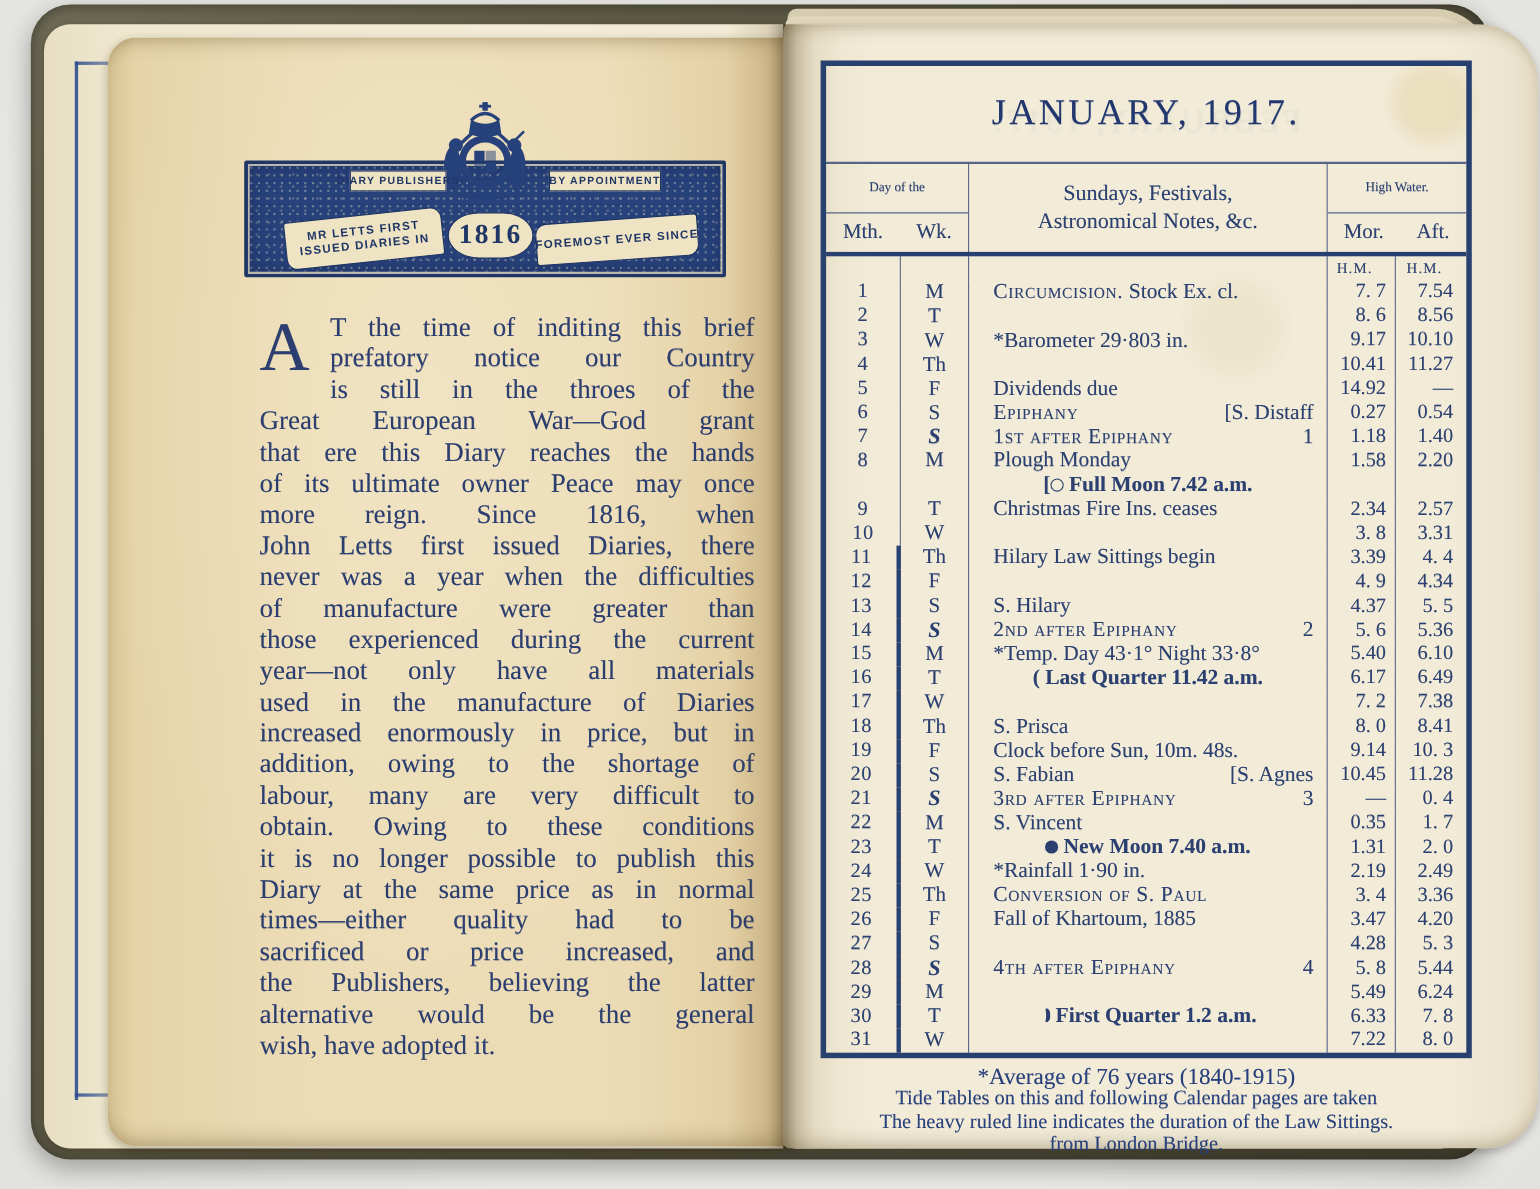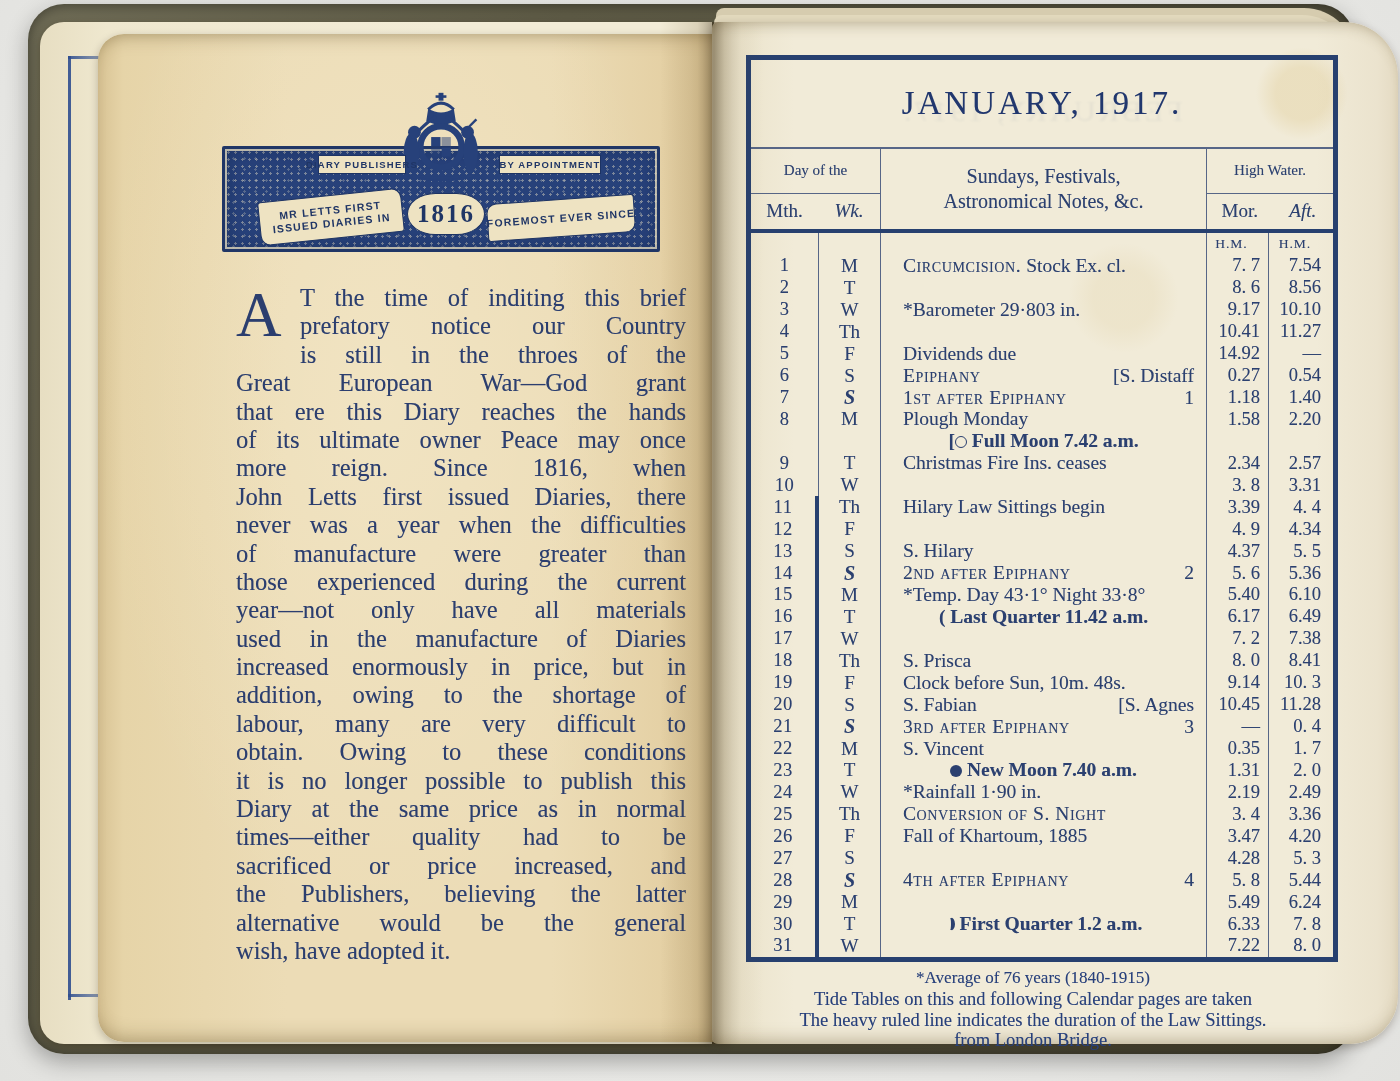--- a/index.html
+++ b/index.html
@@ -89,25 +89,25 @@
     text-shadow:.2px .2px 0 rgba(43,64,112,.3);}
   .f-title{height:96px;position:relative;display:flex;align-items:center;justify-content:center;}
   .cal-title{font-size:33px;letter-spacing:3px;color:#21376e;}
   .ghost-title{position:absolute;left:0;right:0;top:34px;text-align:center;font-size:30px;
     letter-spacing:3px;color:var(--ink);opacity:.055;transform:scaleX(-1);filter:blur(1px);}
   .thead{height:91px;border-top:2px solid var(--rule);display:flex;box-sizing:border-box;}
   .th-day{width:130px;border-right:1.5px solid var(--rule);box-sizing:border-box;display:flex;flex-direction:column;}
   .th-notes{flex:1;border-right:1.5px solid var(--rule);box-sizing:border-box;
     display:flex;flex-direction:column;align-items:center;justify-content:center;line-height:25px;font-size:20px;}
   .th-hw{width:126px;display:flex;flex-direction:column;box-sizing:border-box;}
-  .th-top{height:44px;display:flex;align-items:center;justify-content:center;font-size:15px;}
+  .th-top{height:44px;display:flex;align-items:center;justify-content:center;font-size:12px;}
   .th-subrule{height:0;border-bottom:1.2px solid var(--rule);}
   .th-bot{flex:1;display:flex;align-items:center;font-size:19px;}
   .th-bot .cell-a{width:52%;text-align:center;}
-  .th-bot .cell-b{width:48%;text-align:center;font-style:italic;}
+  .th-bot .cell-b{width:48%;text-align:center;}
   .tbody{flex:1;border-top:4px solid var(--frame);display:flex;flex-direction:column;font-size:19.5px;}
   .crow{flex:1;display:flex;align-items:center;min-height:0;}
   .crow>div{align-self:stretch;display:flex;align-items:center;box-sizing:border-box;}
   .c-mth{width:68px;justify-content:center;border-right:1.5px solid var(--rule);font-size:18.5px;letter-spacing:.5px;}
   .crow.law .c-mth{border-right:4.5px solid var(--frame);}
   .c-wk{width:62px;justify-content:center;border-right:1.5px solid var(--rule);font-size:19px;}
   .c-wk.sun{font-weight:700;font-style:italic;font-size:20px;}
   .c-note{flex:1;padding:0 8px 0 22px;border-right:1.5px solid var(--rule);overflow:hidden;white-space:nowrap;}
   .c-note.center{justify-content:center;padding:0;font-weight:bold;}
   .c-note .nr{margin-left:auto;padding-right:4px;}
@@ -118,21 +118,21 @@
   .sym{display:inline-block;vertical-align:-1px;}
   .sym.full-moon{width:12px;height:12px;border:1.8px solid currentColor;border-radius:50%;box-sizing:border-box;}
   .sym.new-moon{width:12px;height:12px;background:currentColor;border-radius:50%;}
   .sym.first-quarter{width:10px;height:14px;border:1.5px solid transparent;border-right:4.5px solid currentColor;
     border-radius:50%;box-sizing:border-box;}
 
   
   .footnotes{left:12px;top:946px;width:618px;text-align:center;color:#27407c;
     text-shadow:.2px .2px 0 rgba(43,64,112,.3);}
   .fn{font-size:18.5px;line-height:20.8px;}
-  .fn.first{font-size:17px;}
+  .fn.first{font-size:21px;}
 
   
   .crest svg{display:block;}
 </style>
 </head>
 <body>
 
 <div class="stage">
 
   <div class="abs cover"></div>
@@ -477,21 +477,21 @@
             <div class="c-note">
               <span class="nl"><span>*Rainfall 1·90 in.</span></span>
             </div>
             <div class="c-mor">2.19</div>
             <div class="c-aft">2.49</div>
           </div>
           <div class="crow law">
             <div class="c-mth">25</div>
             <div class="c-wk">Th</div>
             <div class="c-note">
-              <span class="nl"><span class="sc">Conversion of S. Night</span></span>
+              <span class="nl"><span class="sc">Conversion of S. Paul</span></span>
             </div>
             <div class="c-mor">3. 4</div>
             <div class="c-aft">3.36</div>
           </div>
           <div class="crow law">
             <div class="c-mth">26</div>
             <div class="c-wk">F</div>
             <div class="c-note">
               <span class="nl"><span>Fall of Khartoum, 1885</span></span>
             </div>

